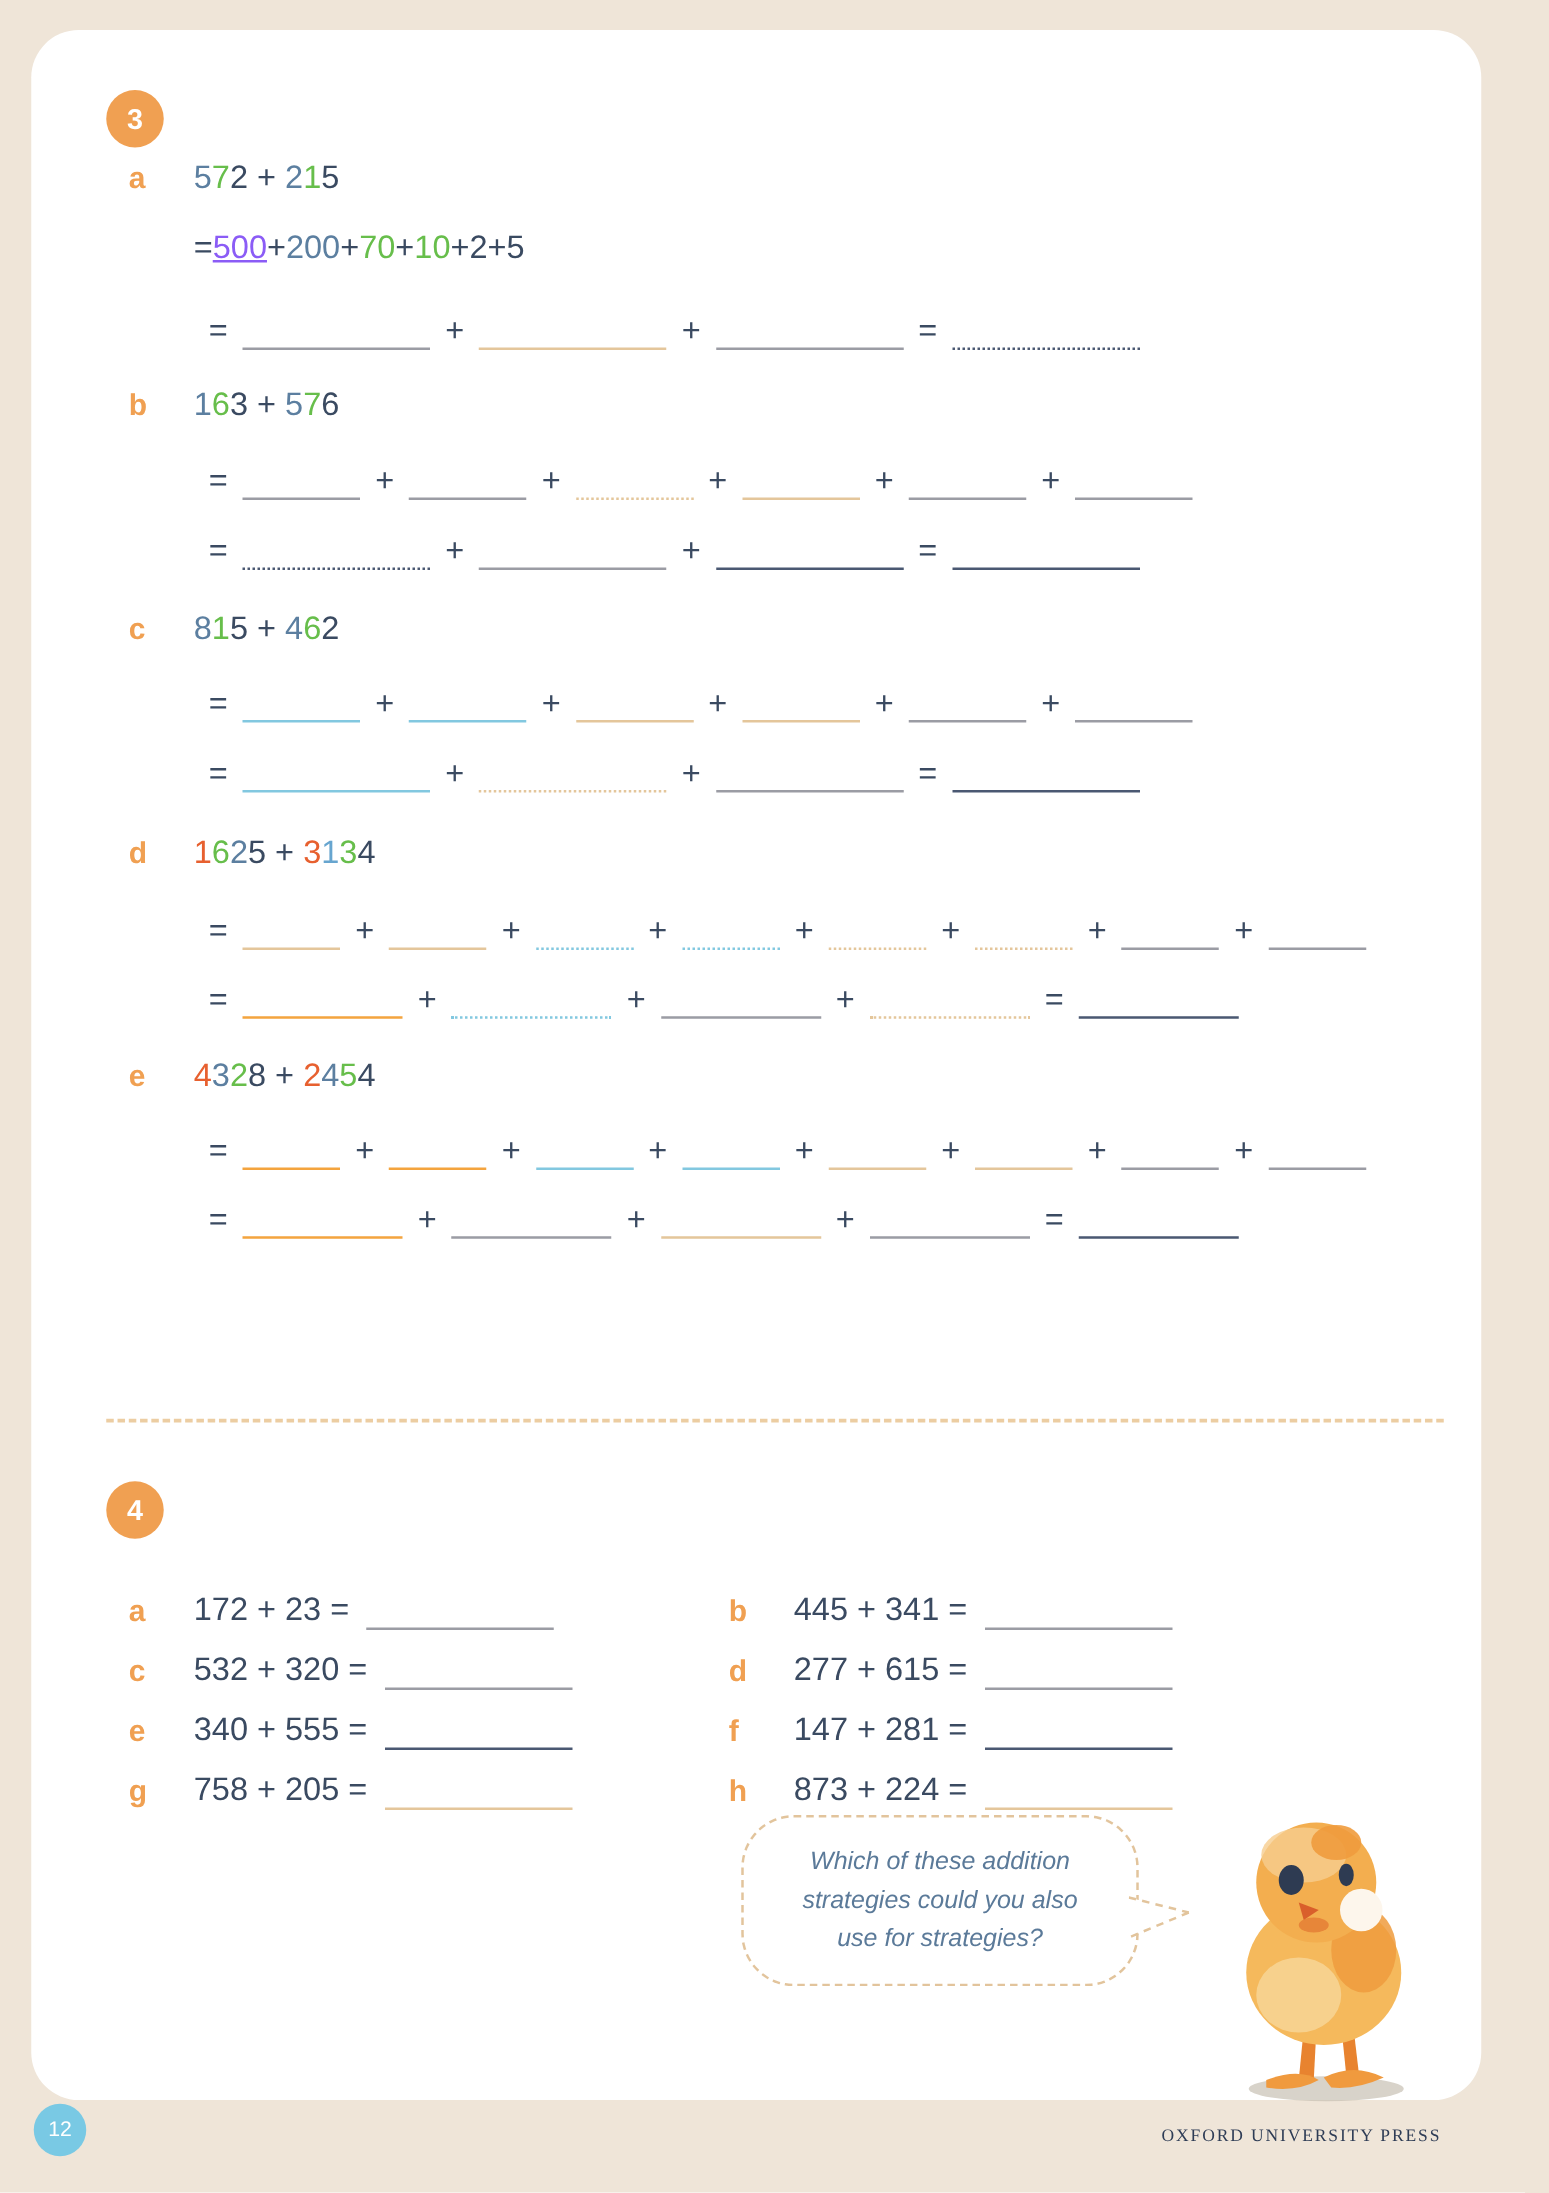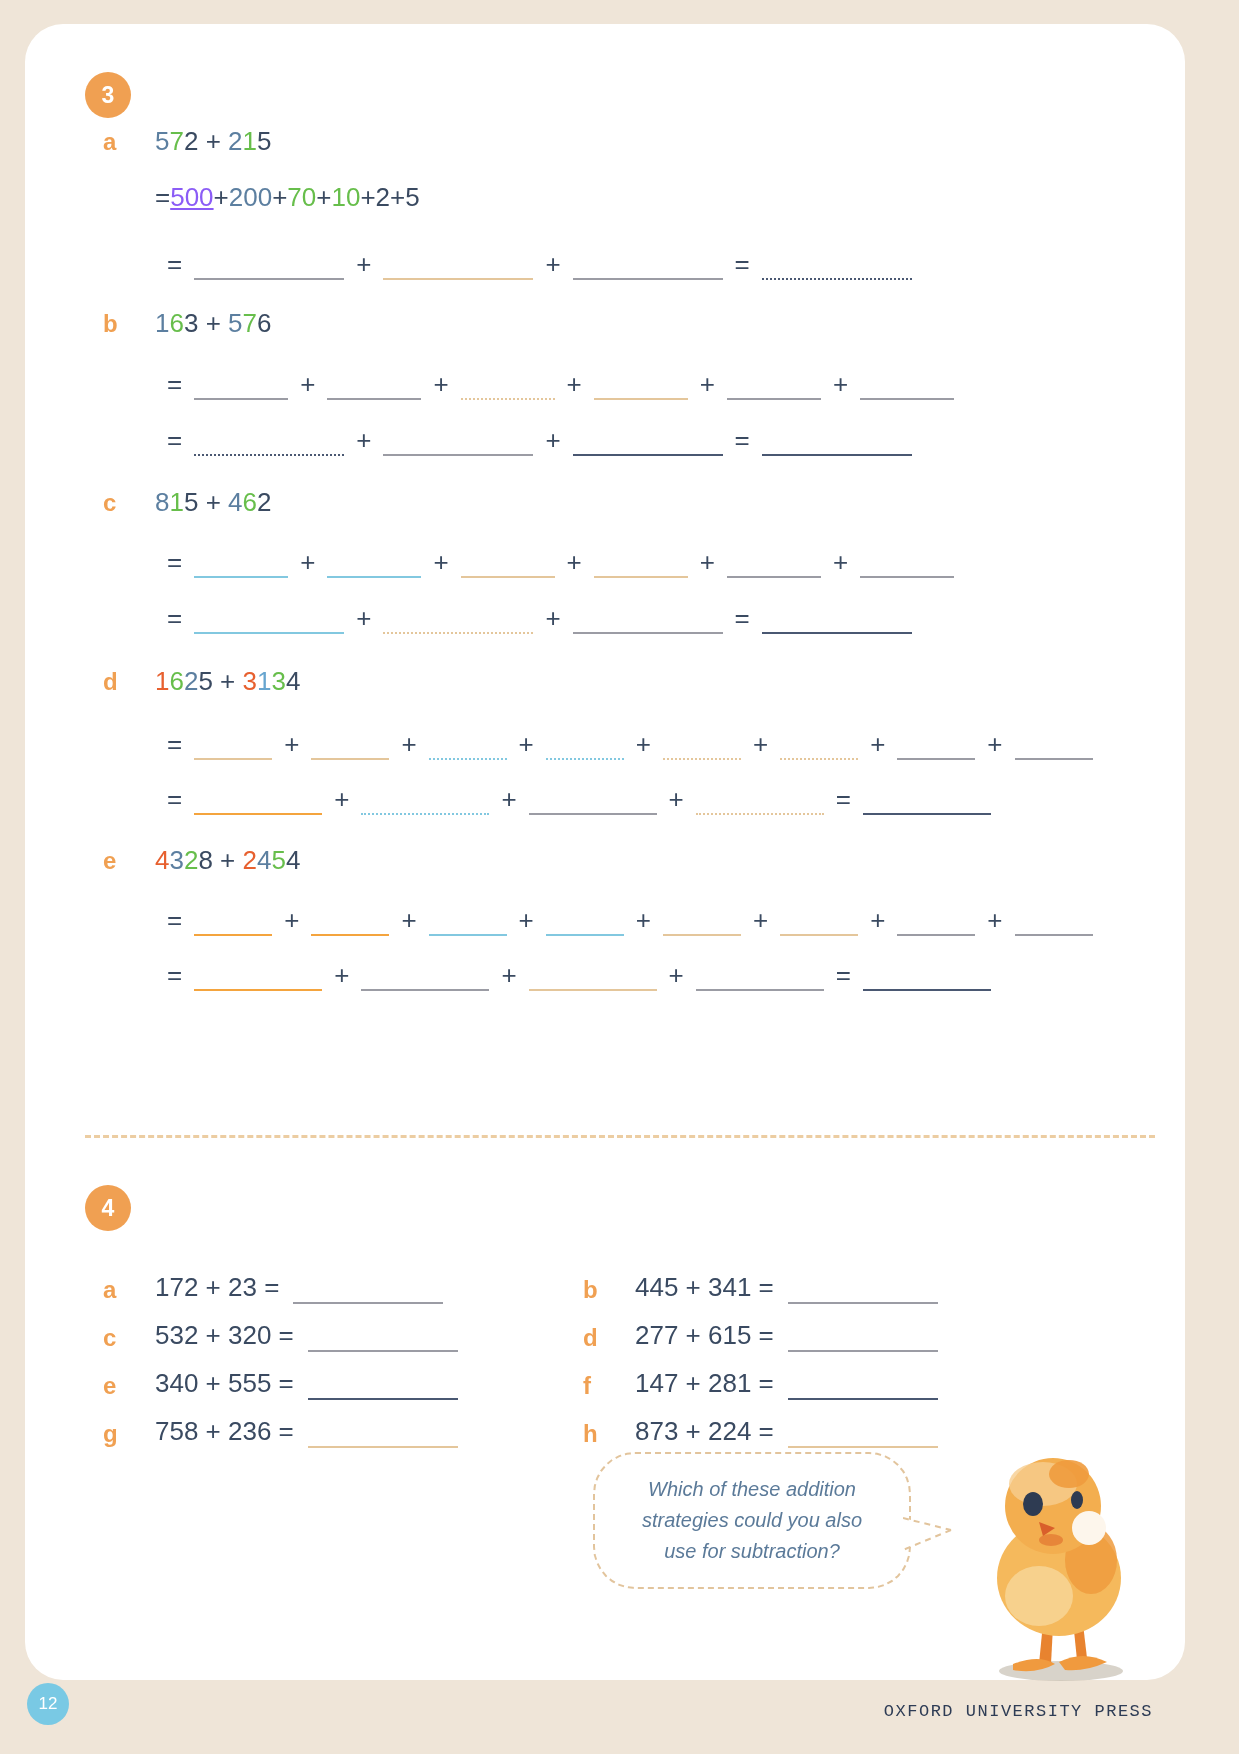--- a/index.html
+++ b/index.html
@@ -42,22 +42,22 @@
   #bubble .bline{display:block;}
   #bubble-tail{position:absolute;right:-46px;top:58px;}
   #page-badge{
     position:absolute;left:27px;top:1683px;
     width:42px;height:42px;border-radius:50%;
     background:#79c9e4;color:#ffffff;font-size:17px;
     display:flex;align-items:center;justify-content:center;
   }
   #publisher{
     position:absolute;right:86px;top:1702px;
-    font-family:Liberation Mono, monospace;
-    font-size:17px;letter-spacing:1.5px;color:#2e3c55;
+    font-family:Liberation Serif, serif;
+    font-size:14px;letter-spacing:1.5px;color:#2e3c55;
   }
   #chick{position:absolute;left:948px;top:1404px;}
 </style>
 </head>
 <body>
 
 <div id="card">
 
   <div class="abs q-header" style="top:48px;">
     <div class="badge">
@@ -73,21 +73,21 @@
     <div class="badge">
       <span>4</span>
     </div>
   </div>
 
   <div id="q4-items"></div>
 
   <div id="bubble" class="abs">
     <span class="bline">Which of these addition</span>
     <span class="bline">strategies could you also</span>
-    <span class="bline">use for subtraction?</span>
+    <span class="bline">use for strategies?</span>
     <svg id="bubble-tail" width="52" height="44" viewBox="0 0 52 44">
       <polygon points="0,6 48,18 0,38" fill="#ffffff"></polygon>
       <line x1="0" y1="6" x2="48" y2="18" stroke="#e2c49c" stroke-width="2" stroke-dasharray="6 5"></line>
       <line x1="48" y1="18" x2="0" y2="38" stroke="#e2c49c" stroke-width="2" stroke-dasharray="6 5"></line>
     </svg>
   </div>
 
   <svg id="chick" width="178" height="256" viewBox="0 0 178 256">
     <ellipse cx="88" cy="243" rx="62" ry="10" fill="#c8c1b4" opacity="0.7"></ellipse>
     <path d="M70 195 L66 236 L78 236 L80 198 Z" fill="#e8832f"></path>
@@ -284,21 +284,21 @@
       <span class="q4expr">340 + 555 =</span>
       <span class="q4blank" style="border-bottom: 2px solid rgb(74, 88, 114);"></span>
     </div>
     <div class="abs q4item" style="top: 1342px; left: 558px;">
       <span class="part-label">f</span>
       <span class="q4expr">147 + 281 =</span>
       <span class="q4blank" style="border-bottom: 2px solid rgb(74, 88, 114);"></span>
     </div>
     <div class="abs q4item" style="top: 1390px; left: 78px;">
       <span class="part-label">g</span>
-      <span class="q4expr">758 + 236 =</span>
+      <span class="q4expr">758 + 205 =</span>
       <span class="q4blank" style="border-bottom: 2px solid rgb(228, 198, 155);"></span>
     </div>
     <div class="abs q4item" style="top: 1390px; left: 558px;">
       <span class="part-label">h</span>
       <span class="q4expr">873 + 224 =</span>
       <span class="q4blank" style="border-bottom: 2px solid rgb(228, 198, 155);"></span>
     </div>
   </div>
 
 <div id="page-badge">

